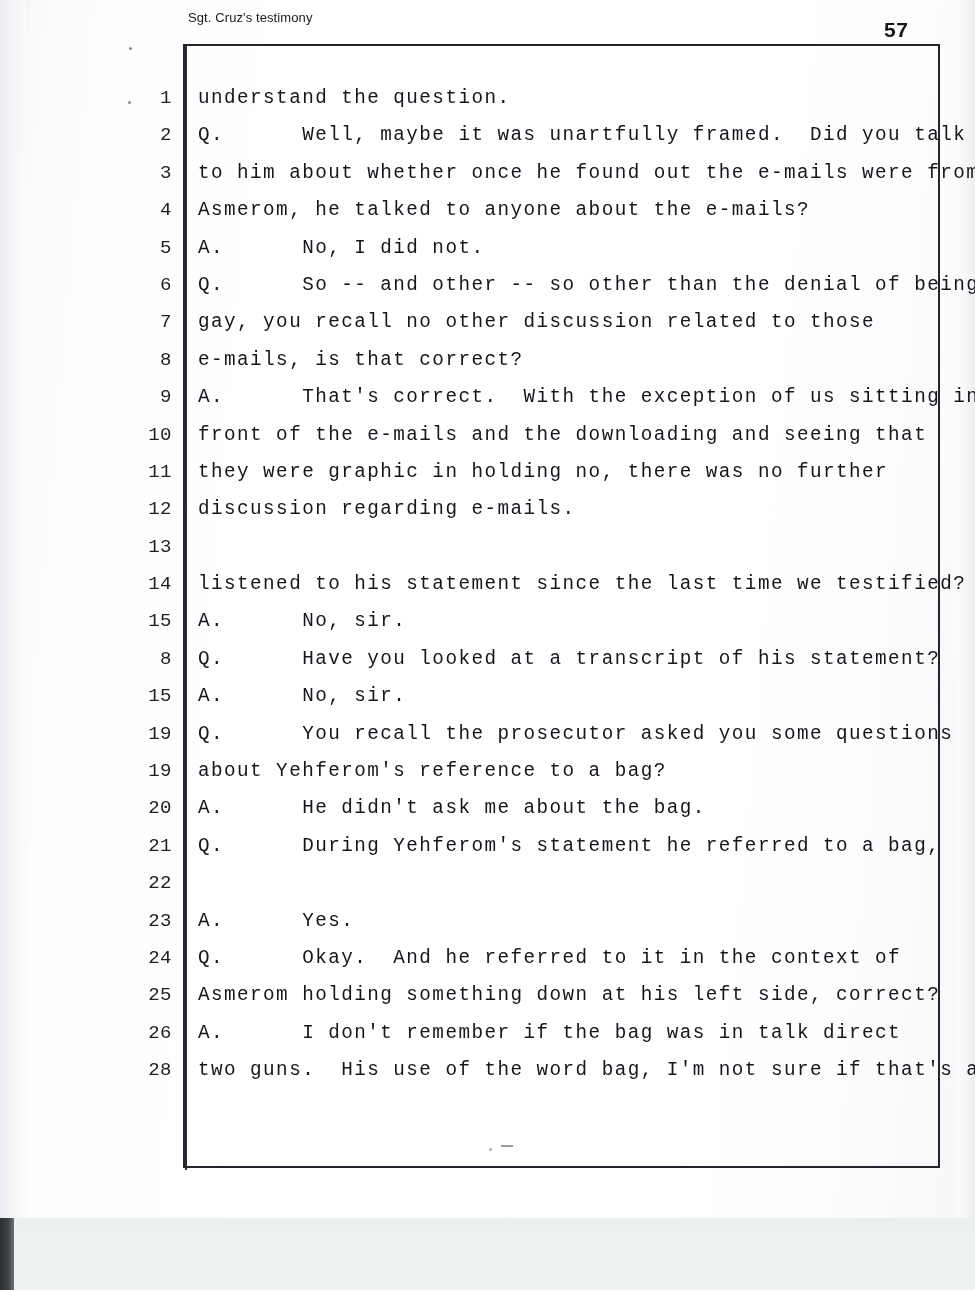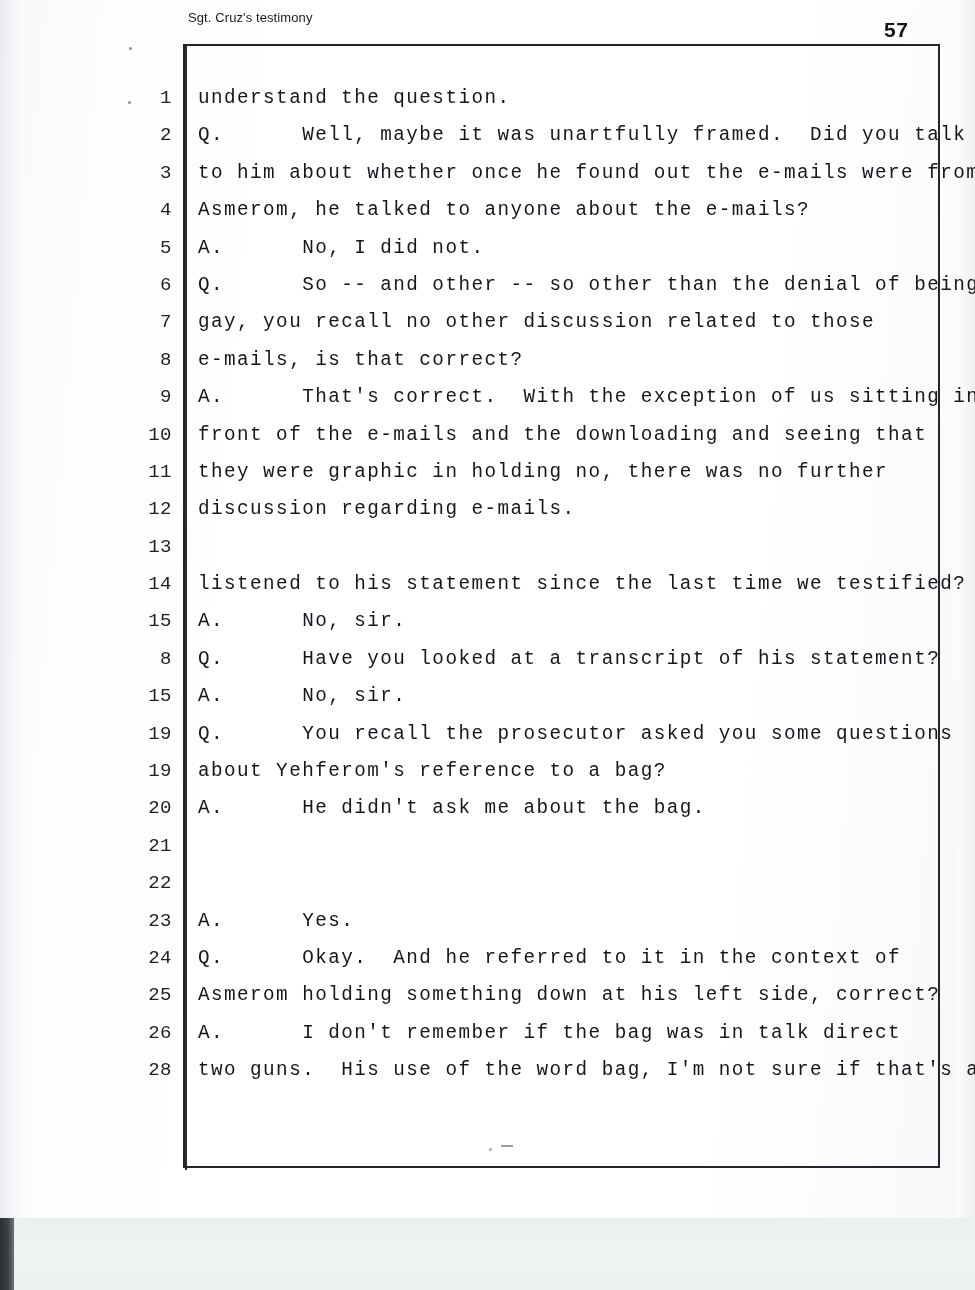--- a/index.html
+++ b/index.html
@@ -206,21 +206,21 @@
       <div class="t-line"><span class="t-line-number">11</span><span class="t-line-text">they were graphic in holding no, there was no further</span></div>
       <div class="t-line"><span class="t-line-number">12</span><span class="t-line-text">discussion regarding e-mails.</span></div>
       <div class="t-line"><span class="t-line-number">13</span></div>
       <div class="t-line"><span class="t-line-number">14</span><span class="t-line-text">listened to his statement since the last time we testified?</span></div>
       <div class="t-line"><span class="t-line-number">15</span><span class="t-line-text">A.      No, sir.</span></div>
       <div class="t-line"><span class="t-line-number">8</span><span class="t-line-text">Q.      Have you looked at a transcript of his statement?</span></div>
       <div class="t-line"><span class="t-line-number">15</span><span class="t-line-text">A.      No, sir.</span></div>
       <div class="t-line"><span class="t-line-number">19</span><span class="t-line-text">Q.      You recall the prosecutor asked you some questions</span></div>
       <div class="t-line"><span class="t-line-number">19</span><span class="t-line-text">about Yehferom's reference to a bag?</span></div>
       <div class="t-line"><span class="t-line-number">20</span><span class="t-line-text">A.      He didn't ask me about the bag.</span></div>
-      <div class="t-line"><span class="t-line-number">21</span></div>
+      <div class="t-line"><span class="t-line-number">21</span><span class="t-line-text">Q.      During Yehferom's statement he referred to a bag,</span></div>
       <div class="t-line"><span class="t-line-number">22</span></div>
       <div class="t-line"><span class="t-line-number">23</span><span class="t-line-text">A.      Yes.</span></div>
       <div class="t-line"><span class="t-line-number">24</span><span class="t-line-text">Q.      Okay.  And he referred to it in the context of</span></div>
       <div class="t-line"><span class="t-line-number">25</span><span class="t-line-text">Asmerom holding something down at his left side, correct?</span></div>
       <div class="t-line"><span class="t-line-number">26</span><span class="t-line-text">A.      I don't remember if the bag was in talk direct</span></div>
       <div class="t-line"><span class="t-line-number">28</span><span class="t-line-text">two guns.  His use of the word bag, I'm not sure if that's a</span></div>
     </div>
 
   <div id="scan-shadow-bottom"></div>
   <div id="scan-edge-bottom"></div>

